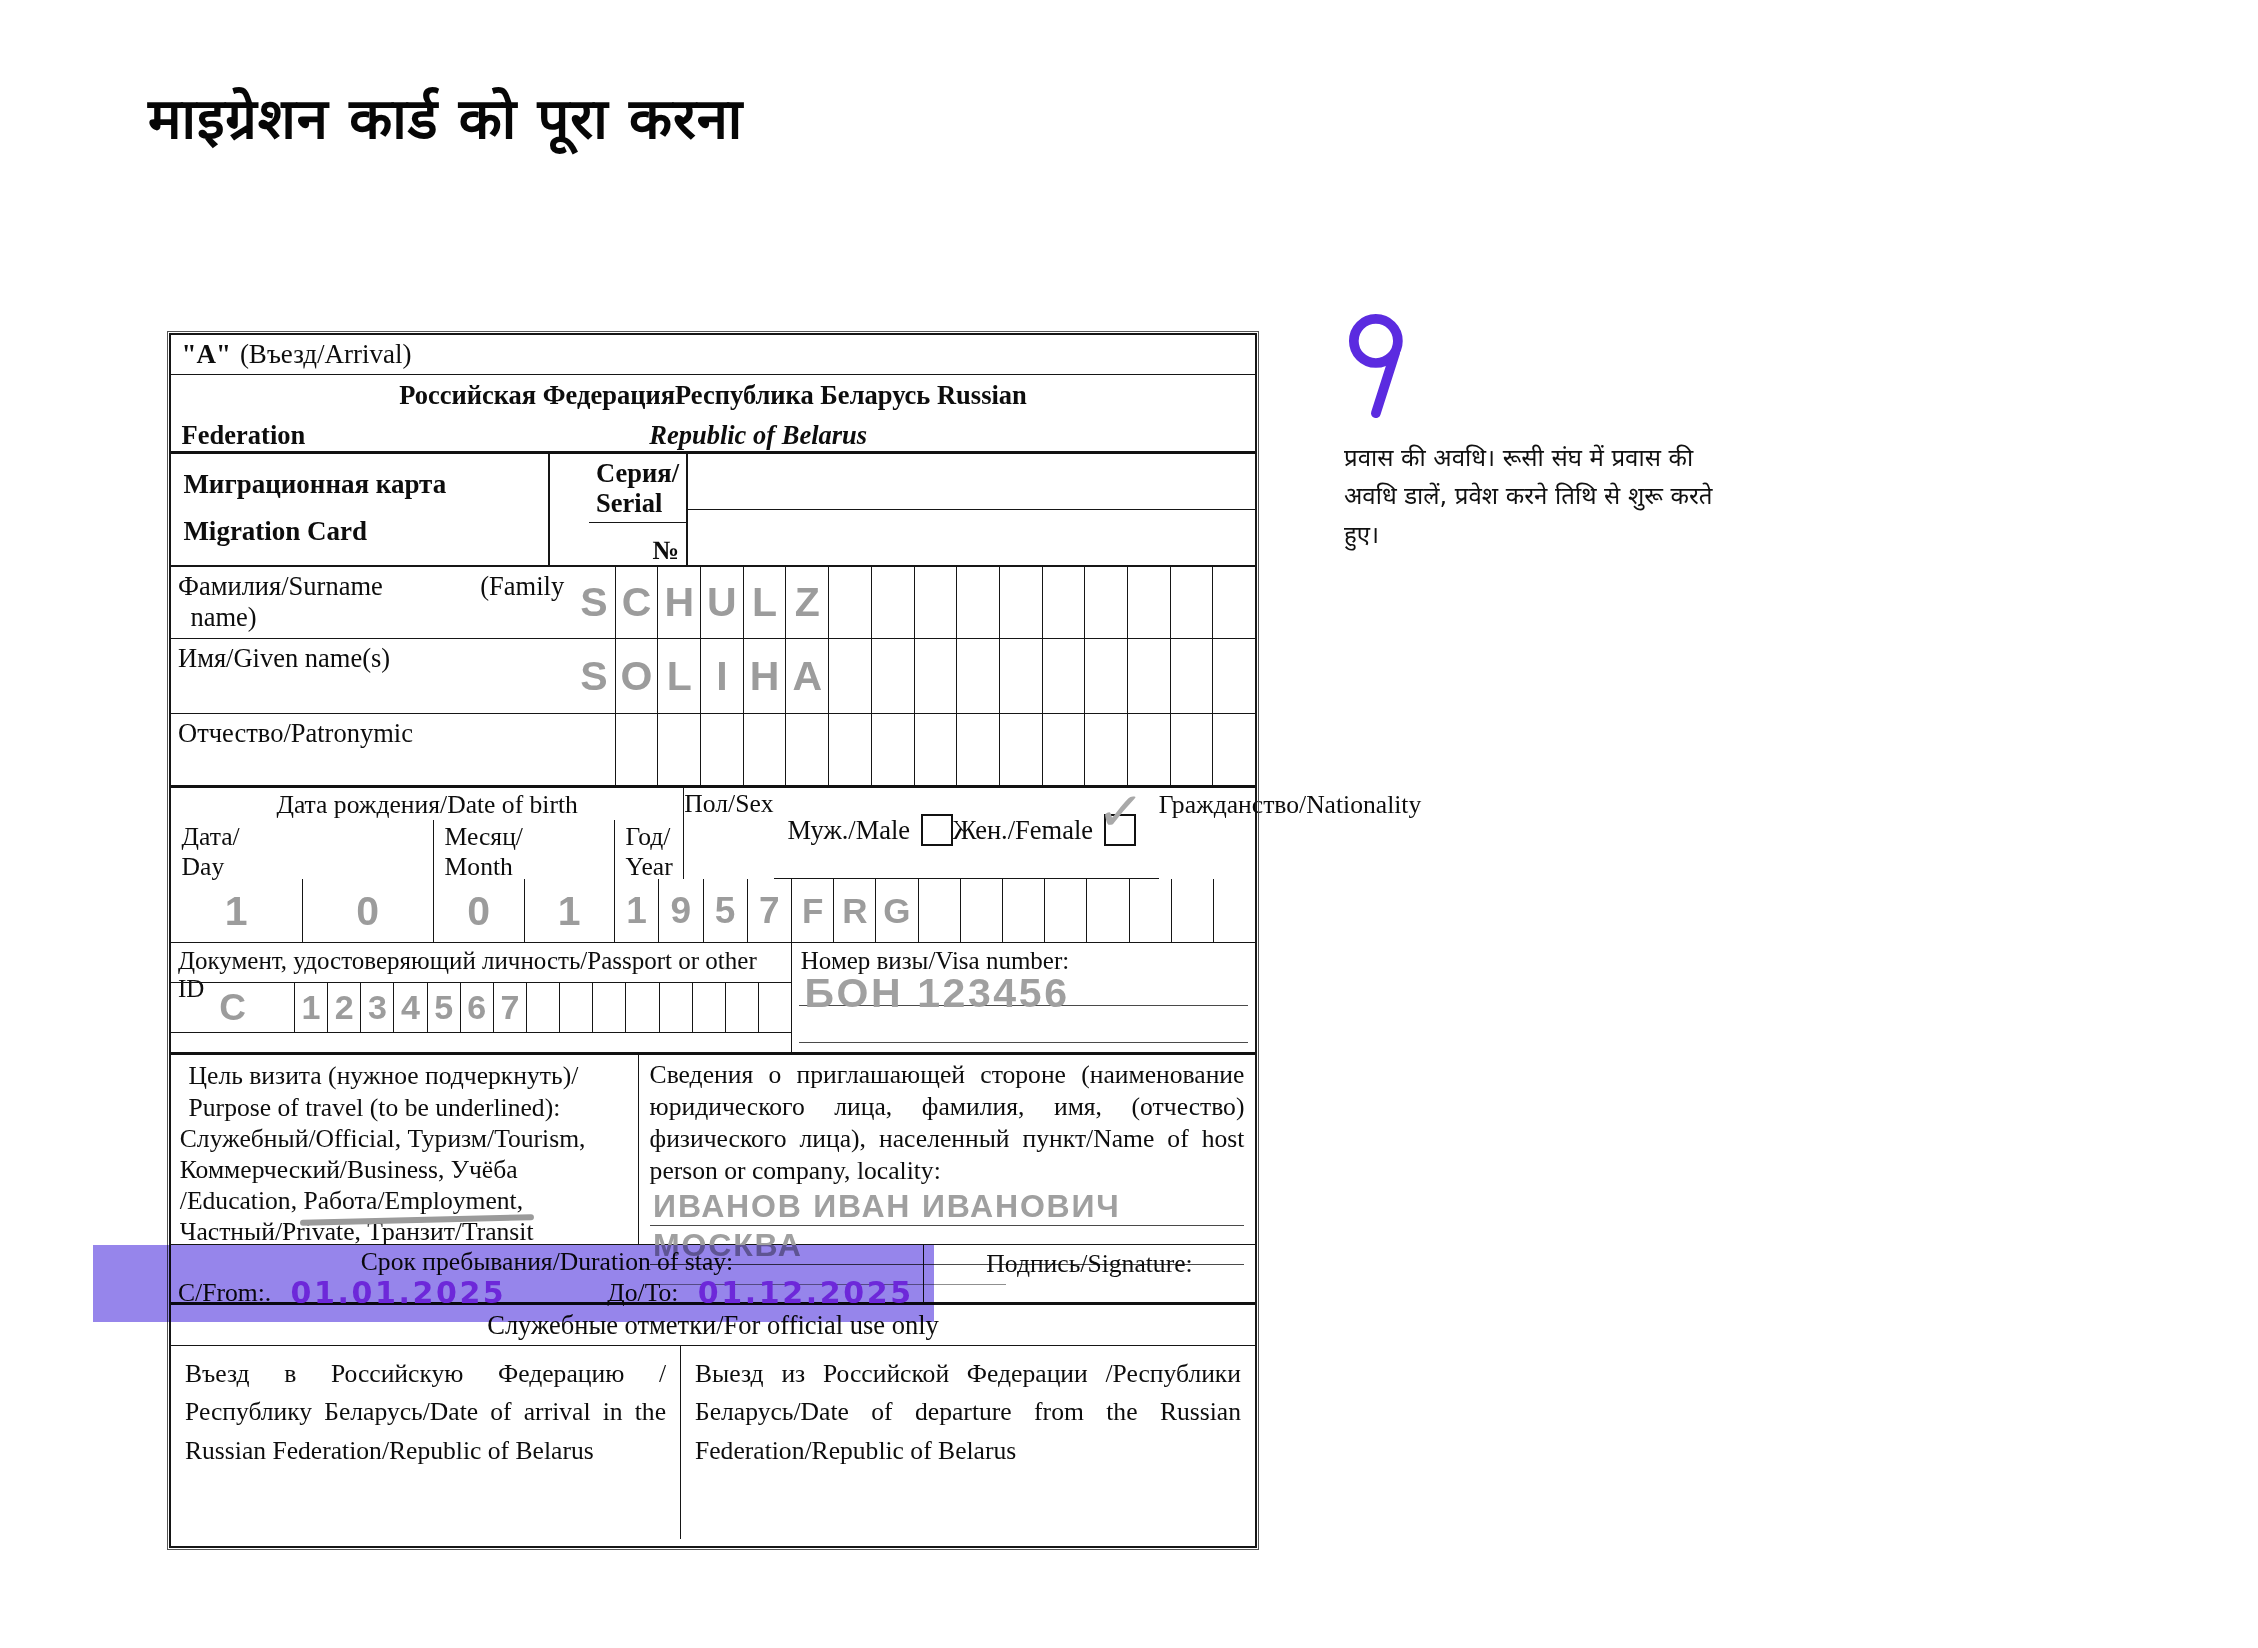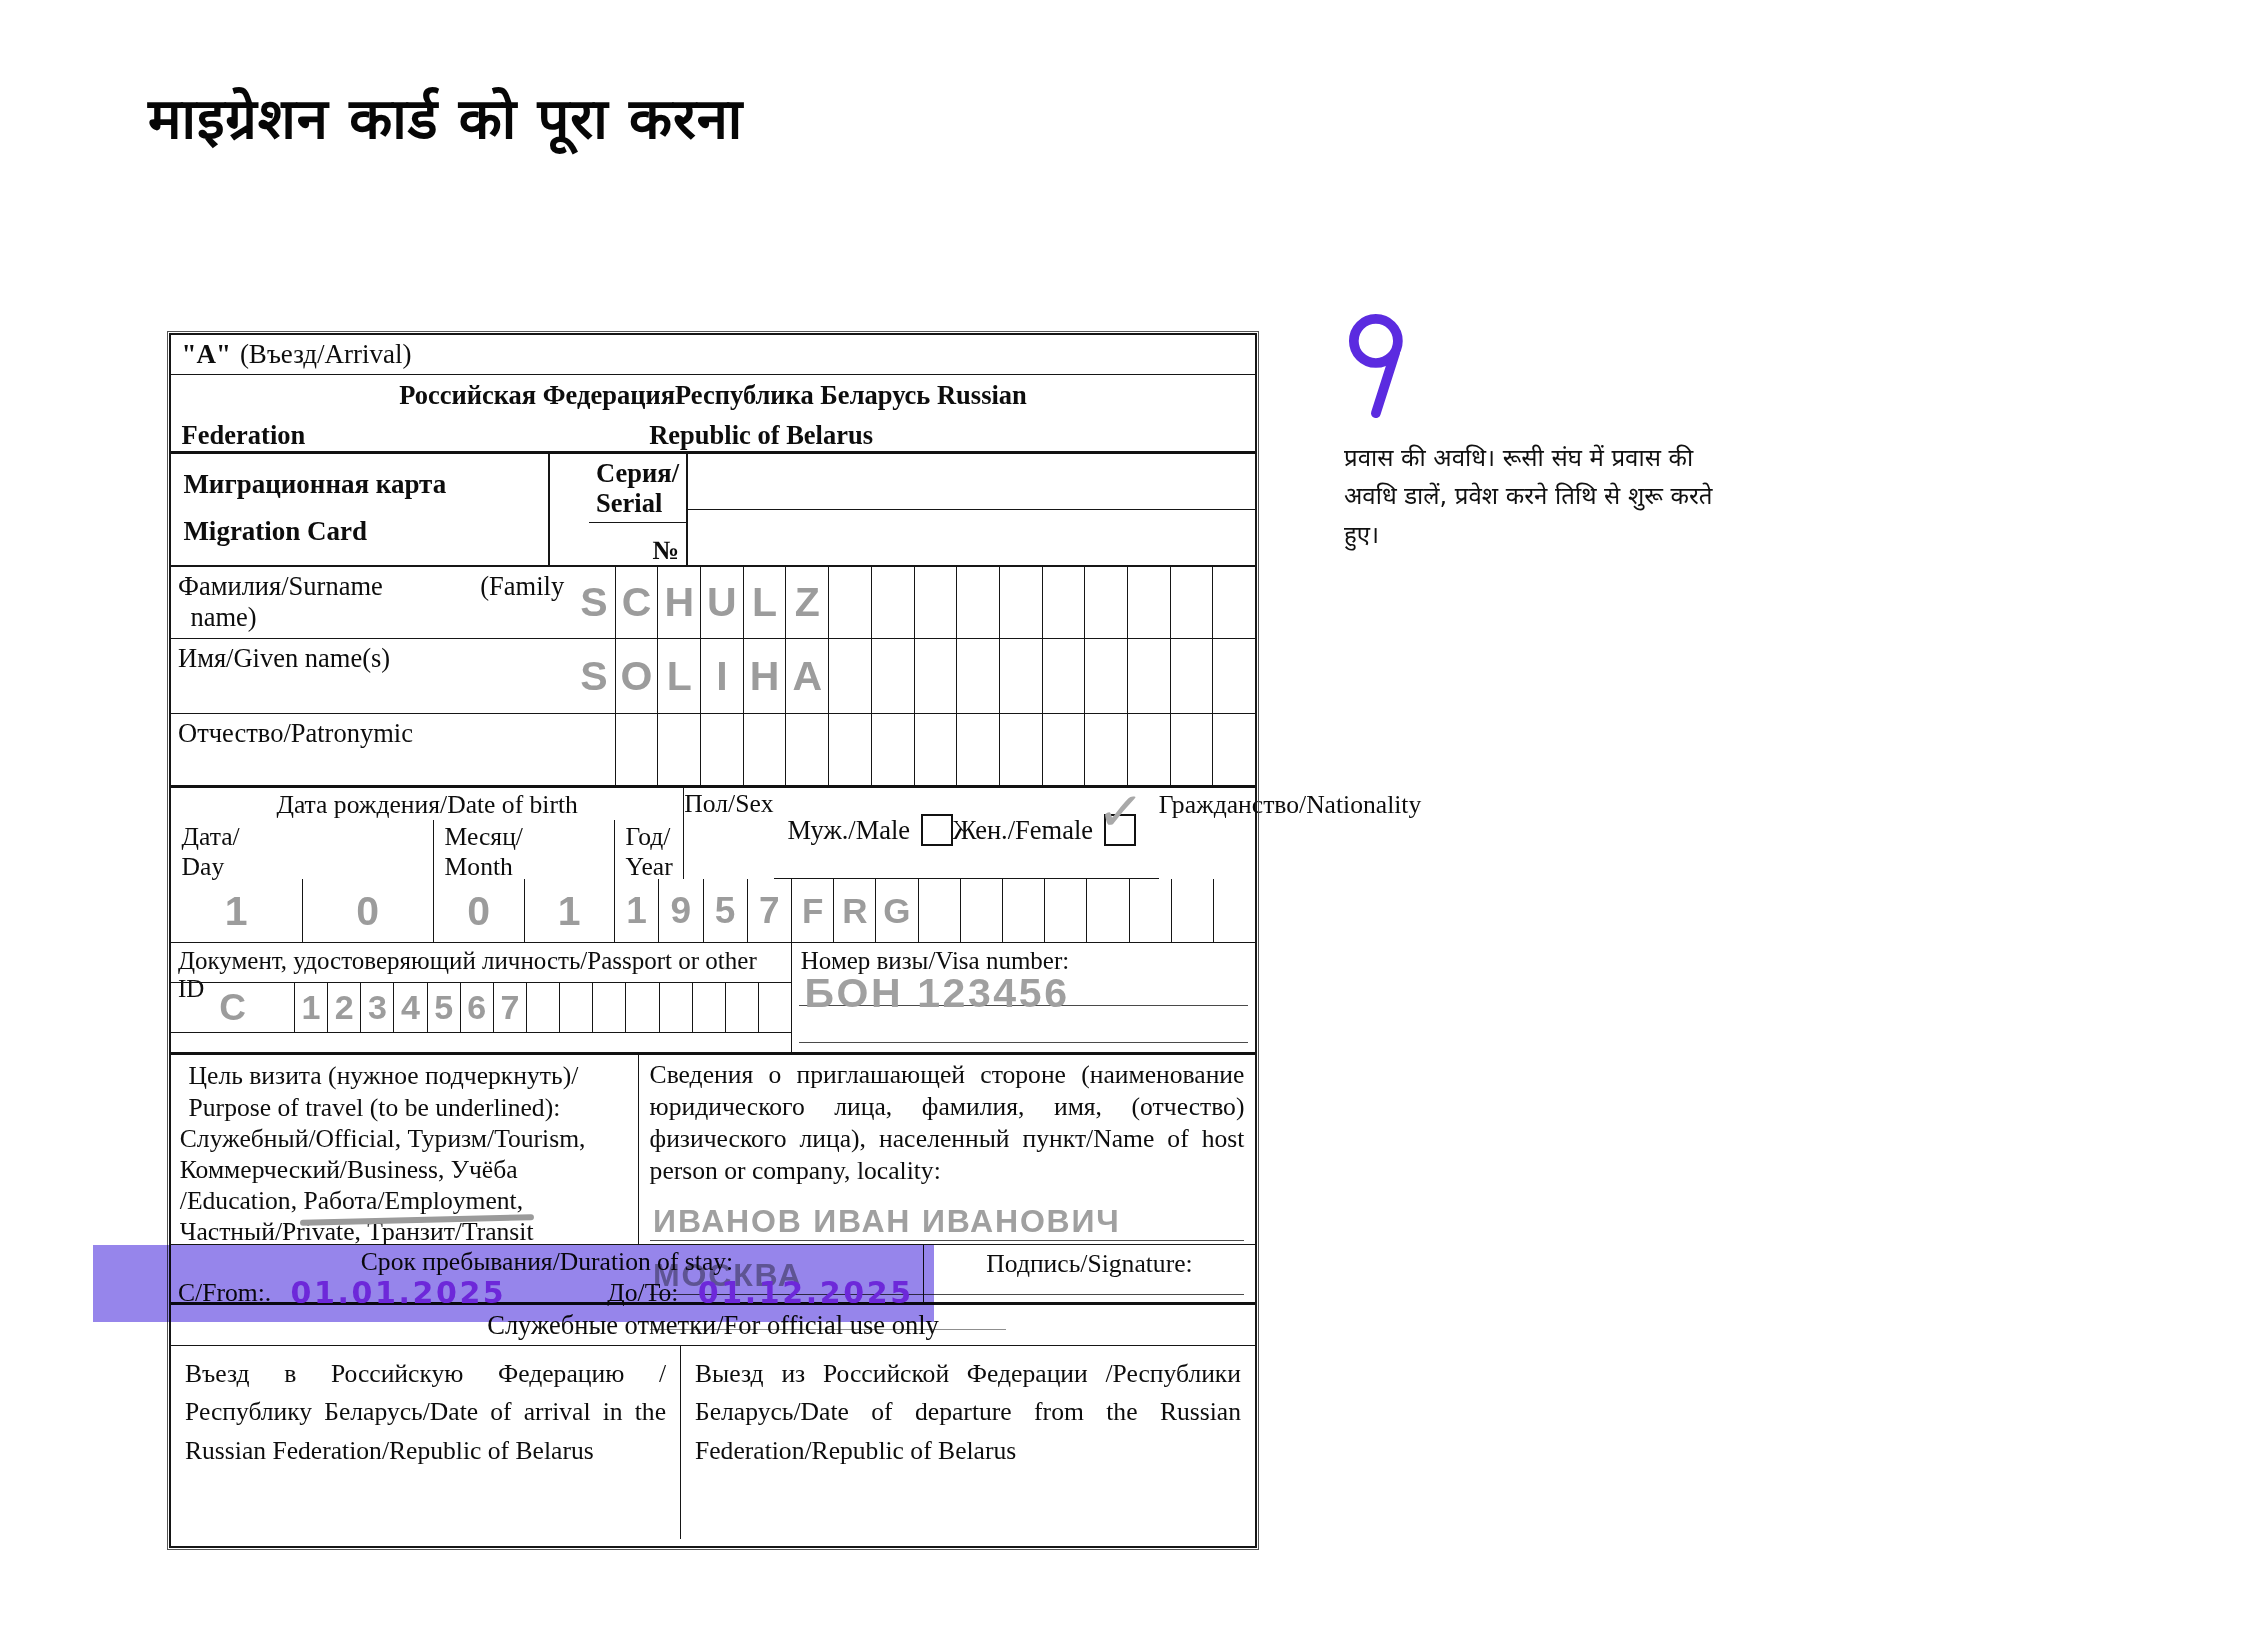--- a/index.html
+++ b/index.html
@@ -16,21 +16,21 @@
           border:2.6px solid #161616; outline:0.9px solid #555; outline-offset:1.8px;
           font-size:25.6px; background:#fff; }
   .bold { font-weight:bold; }
 
   
   .rowA { height:40px; border-bottom:1.8px solid #161616; padding:3.5px 10.6px; font-size:27px; display:flex; gap:8.8px; align-items:center; }
   
   .rowB { height:79px; border-bottom:3.5px solid #111; padding:5.3px 10.6px 0; font-weight:bold; font-size:26.5px; }
   .rowB .l1 { display:flex; justify-content:center; }
   .rowB .l2 { position:relative; margin-top:8.8px; }
-  .rowB .l2 .center2 { position:absolute; left:44%; }
+  .rowB .l2 .center2 { position:absolute; left:44%;font-style:italic; }
 
   
   .rowC { height:113px; border-bottom:2.6px solid #161616; display:flex; }
   .c-title { width:379px; border-right:2.6px solid #161616; padding:7px 12.4px; font-weight:bold; font-size:27px; line-height:1.75; }
   .c-mid { width:138px; border-right:2.6px solid #161616; display:flex; flex-direction:column; font-weight:bold; font-size:26.5px;align-items:flex-end; }
   .c-serial { flex:1; border-bottom:1.8px solid #161616; padding:3.5px 7px; line-height:1.15; }
   .c-num { flex:1; padding:12.4px 7px 0; }
   .c-vals { flex:1; display:flex; flex-direction:column; }
   .c-vals .v1 { flex:1; border-bottom:1.8px solid #161616; }
   .c-vals .v2 { flex:1; }
@@ -85,21 +85,21 @@
 
   
   .rowJ { height:190px; border-bottom:1.8px solid #161616; display:flex; }
   .j-purpose { width:468px; border-right:1.8px solid #161616; padding:5.3px 8.8px; font-size:25.6px; line-height:1.22; }
   .p-line.c { padding-left:8.8px; }
   .u-emp { position:relative; }
   .u-emp::after { content:""; position:absolute; left:-3.5px; right:-10.6px; bottom:-8px; height:6.2px;
                   background:#9b9b9b; border-radius:3.5px; transform:rotate(-1.4deg); }
   .j-host { flex:1; padding:3.5px 10.6px 0; font-size:25.6px; }
   .host-lbl { text-align:justify; line-height:1.26; }
-  .hand-line { border-bottom:1.8px solid #4a4a4a; min-height:39px; display:flex; align-items:flex-end;margin-top:15px; }
+  .hand-line { border-bottom:1.8px solid #4a4a4a; min-height:39px; display:flex; align-items:flex-end; }
   .hand { font-family:"Liberation Sans", sans-serif; font-weight:bold; font-size:32px; color:#a0a0a0;
           letter-spacing:1.8px; padding-left:3.5px; }
   .hand-line.short { width:60%; min-height:19.4px; border-bottom:1.8px solid #8f8f8f; }
 
   
   .rowK { height:60px; border-bottom:3.5px solid #111; display:flex; }
   .k-dur { width:753px; border-right:1.8px solid #161616; padding:1.8px 7px 0; }
   .k-h { text-align:center; font-size:25.6px; }
   .k-vals { display:flex; align-items:center; margin-top:-1.8px; }
   .k-lbl { font-size:25.6px; }

